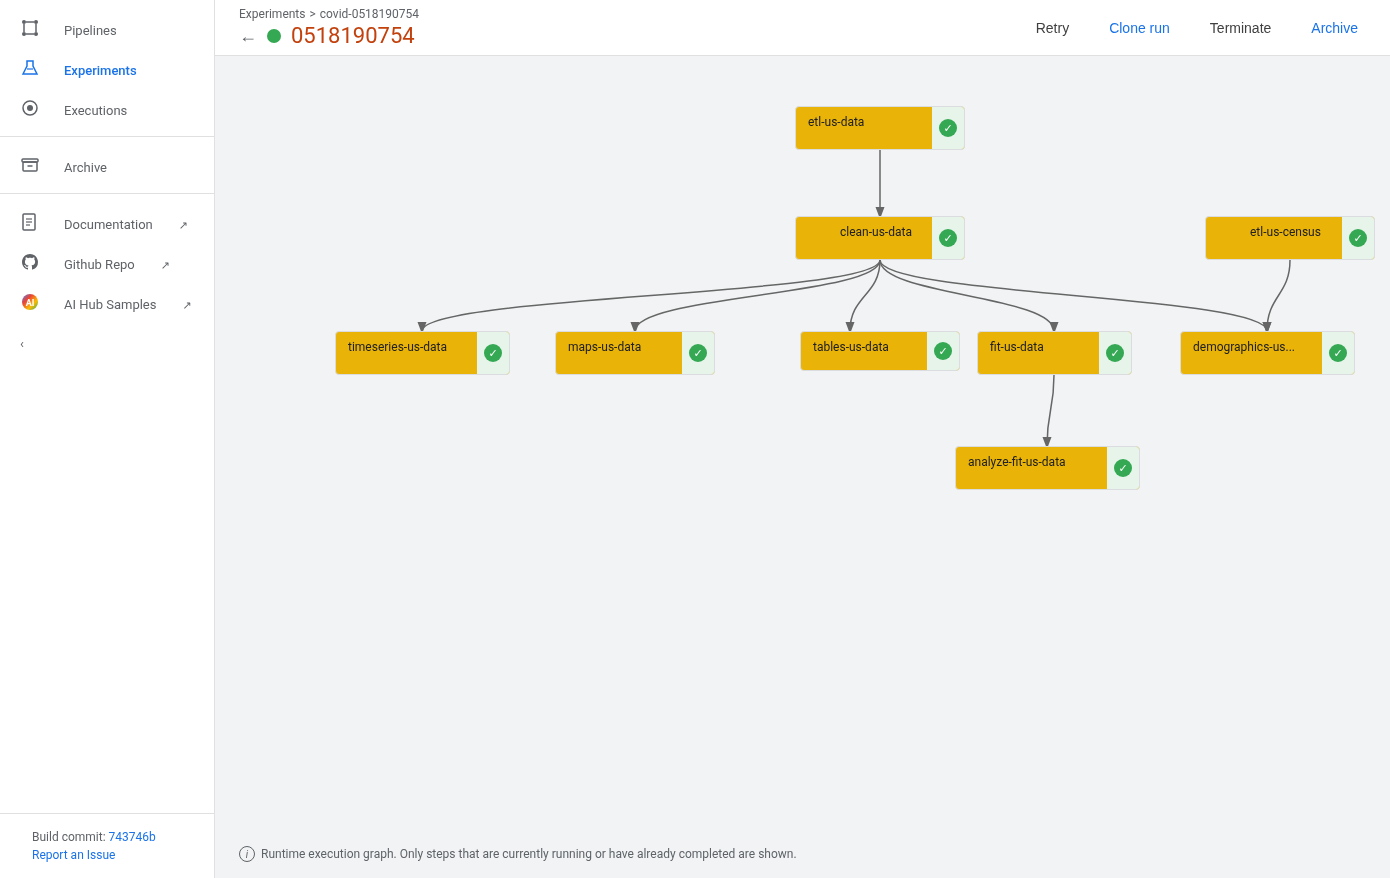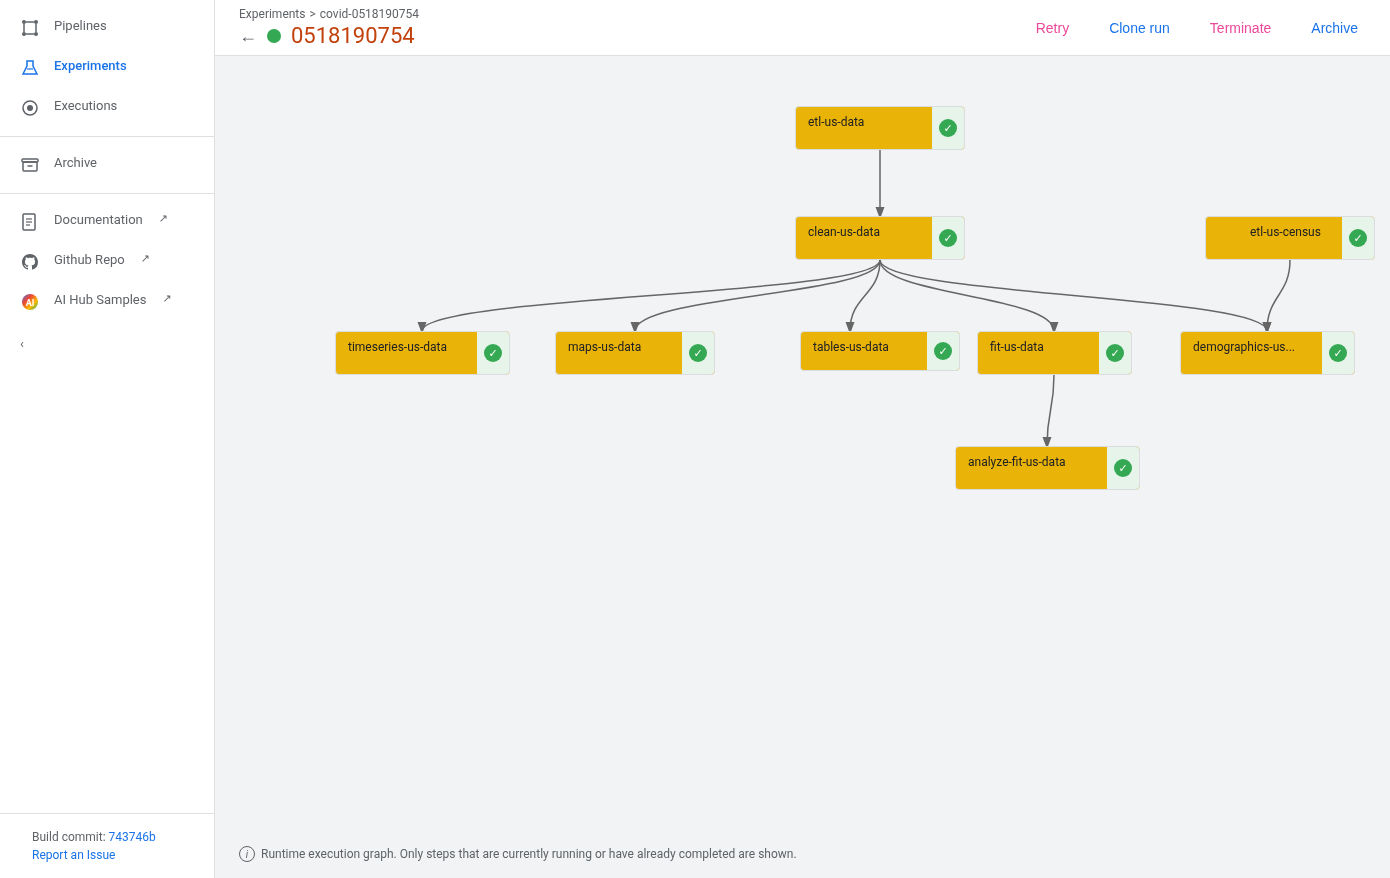--- a/index.html
+++ b/index.html
@@ -11,26 +11,26 @@
       min-width: 215px;
       background: #fff;
       border-right: 1px solid #e0e0e0;
       display: flex;
       flex-direction: column;
       height: 100%;
       padding-top: 8px;
     }
     .sidebar-item {
       display: flex;
-      align-items: flex-start;
+      align-items: flex-end;
       padding: 10px 20px;
       cursor: pointer;
       color: #5f6368;
       font-size: 13px;
-      gap: 14px;
+      gap: 24px;
       position: relative;
     }
     .sidebar-item.active { color: #1a73e8; font-weight: 500; }
     .sidebar-item .icon { width: 20px; height: 20px; display: flex; align-items: center; justify-content: center; flex-shrink: 0; }
     .sidebar-divider { border: none; border-top: 1px solid #e0e0e0; margin: 8px 0; }
     .external-icon { font-size: 11px; margin-left: 2px; }
 
     .sidebar-bottom {
       margin-top: auto;
       padding: 16px 32px;
@@ -94,21 +94,21 @@
       gap: 24px;
     }
     .action-btn {
       font-size: 14px;
       font-weight: 500;
       cursor: pointer;
       background: none;
       border: none;
       padding: 4px 8px;
     }
-    .action-btn.muted { color: #ec4899; }
+    .action-btn.muted { color: #404040; }
     .action-btn.primary { color: #1a73e8; }
 
     
     .tabs {
       display: flex;
       align-items: center;
       padding: 0 24px;
       border-bottom: 1px solid #e0e0e0;
       background: #fff;
     }
@@ -352,21 +352,21 @@
         <path d="M839,319 C839,354.5 832,354.5 832,390" stroke="#666" stroke-width="1.5" fill="none" marker-end="url(#arrow)"></path>
 </svg>
 
     <div class="graph-node" style="left:580px; top:50px; width:170px; height:44px;">
       <span class="node-label">etl-us-data</span>
       <span class="node-check">
         <span class="check-circle">✓</span>
       </span>
     </div>
 
-    <div class="graph-node" style="left:580px; top:160px; width:170px; height:44px;">
+    <div class="graph-node" style="left:580px; top:160px; width:170px; height:44px;padding-left:32px;">
       <span class="node-label">clean-us-data</span>
       <span class="node-check">
         <span class="check-circle">✓</span>
       </span>
     </div>
 
     <div class="graph-node" style="left:990px; top:160px; width:170px; height:44px;padding-left:32px;">
       <span class="node-label">etl-us-census</span>
       <span class="node-check">
         <span class="check-circle">✓</span>

